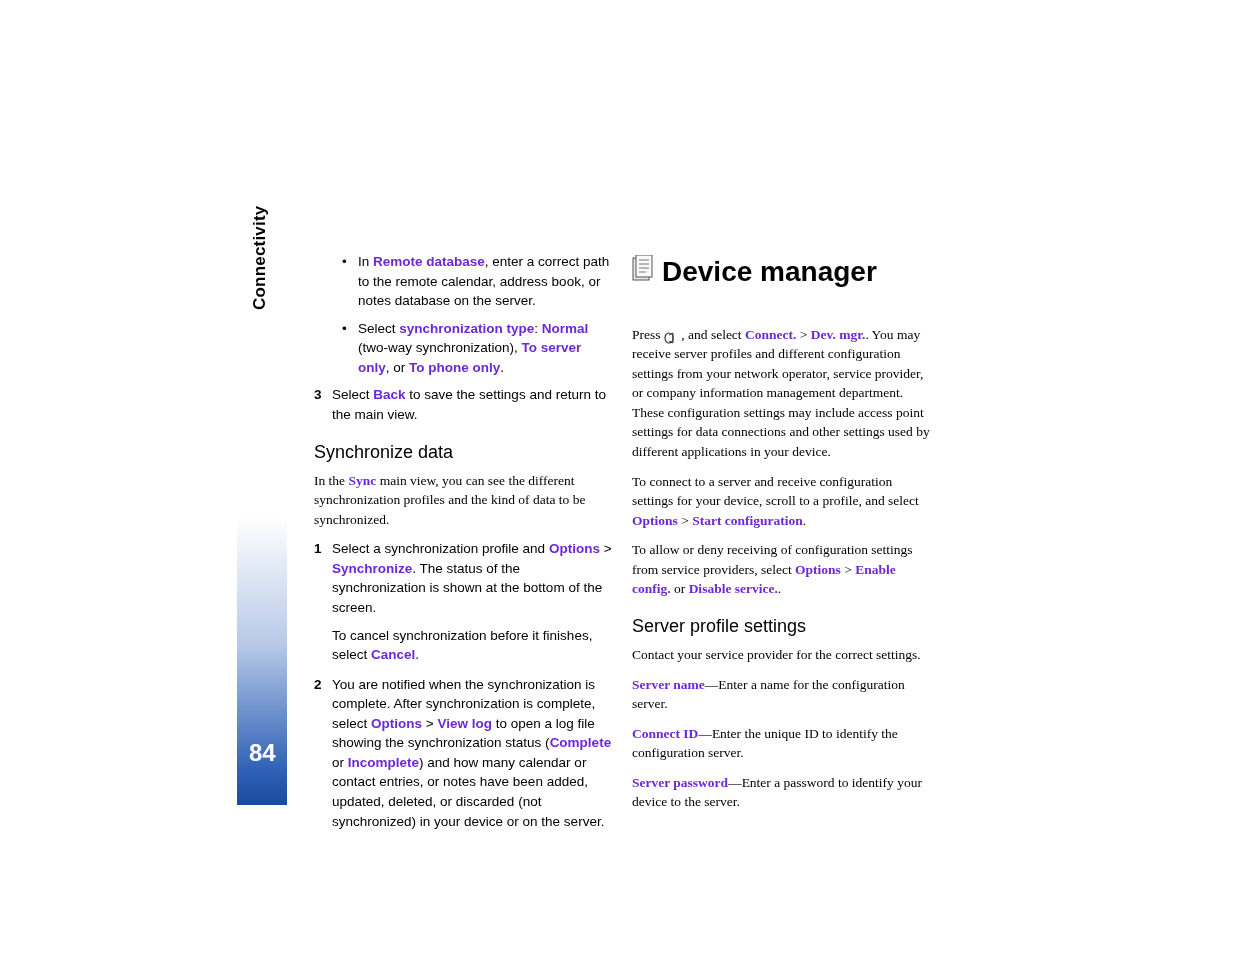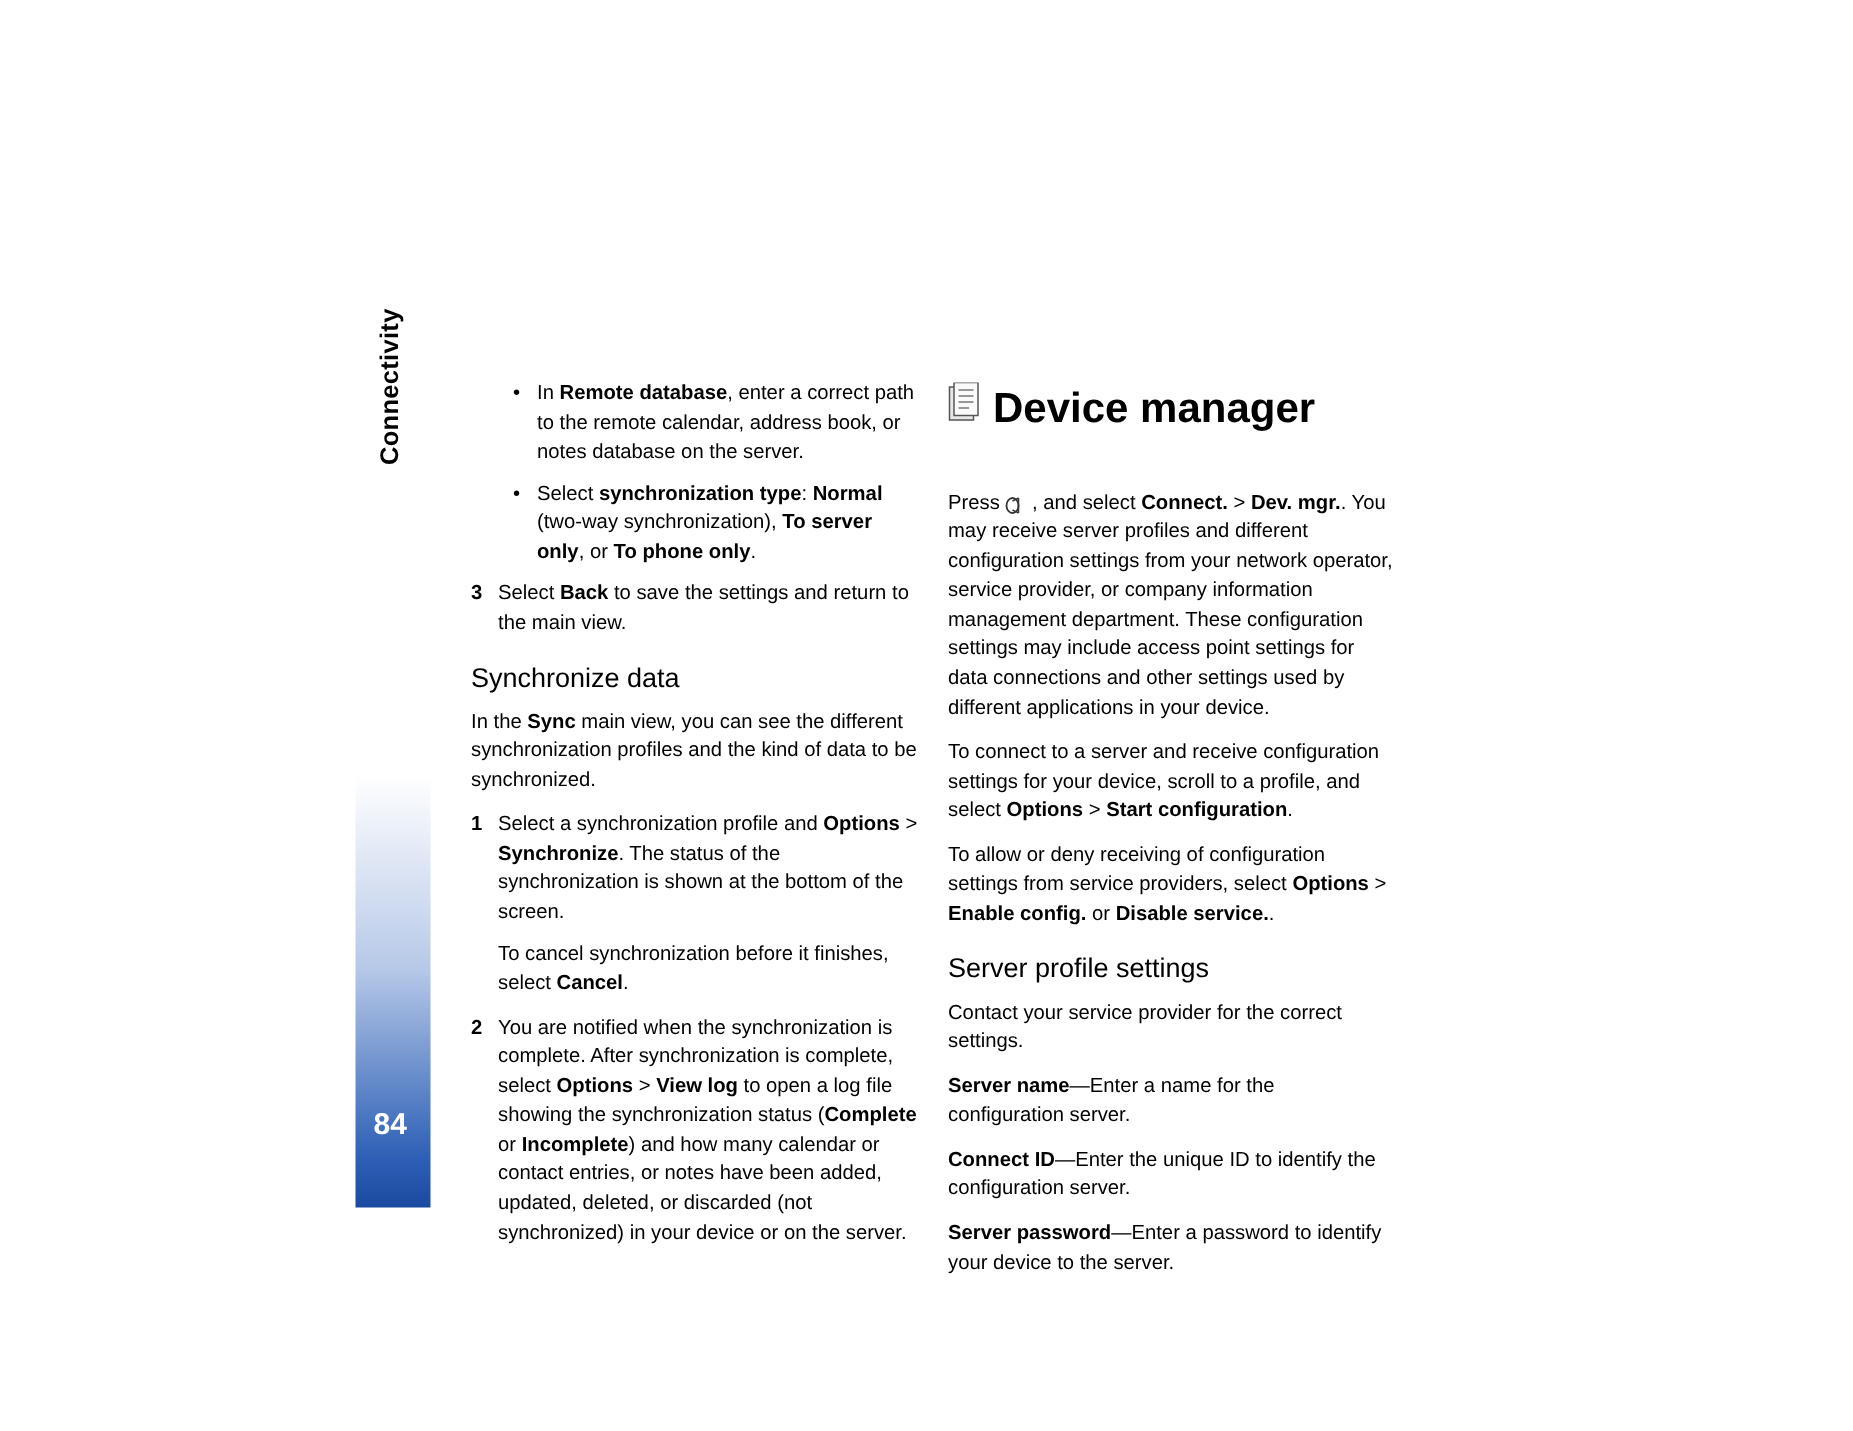--- a/index.html
+++ b/index.html
@@ -30,21 +30,21 @@
     font-weight: bold;
     font-size: 17px;
     color: #000;
     letter-spacing: 0.2px;
   }
   .page-num {
     position: absolute;
     left: 249px;
     top: 736px;
     font-weight: bold;
-    font-size: 20px;
+    font-size: 24px;
     color: #fff;
   }
   .col {
     position: absolute;
     top: 252px;
     width: 298px;
   }
   .col-left { left: 314px; }
   .col-right { left: 632px; }
   .bullet-list { margin-left: 20px; margin-bottom: 6px; }
@@ -58,22 +58,22 @@
   h1.big { font-size: 28px; font-weight: bold; margin: 0 0 14px 0; }
   .icon-title { display: flex; align-items: flex-start; gap: 8px; margin-bottom: 18px; }
   .doc-icon {
     width: 22px; height: 26px; flex: 0 0 auto; margin-top: 3px;
   }
   .doc-icon svg { width: 100%; height: 100%; }
   .key-icon {
     display: inline-block; width: 14px; height: 12px; vertical-align: middle;
   }
   .key-icon svg { width: 100%; height: 100%; }
-  .link { color: #000000; font-weight: bold; }
-  p { margin-bottom: 10px; }
+  .link { color: #6d28d9; font-weight: bold; }
+  p { margin-bottom: 10px; font-family: Liberation Serif, serif; }
 </style>
 </head>
 <body>
 
 <div class="sidebar"></div>
 <div class="section-label">Connectivity</div>
 <div class="page-num">84</div>
 
 <div class="col col-left">
 

